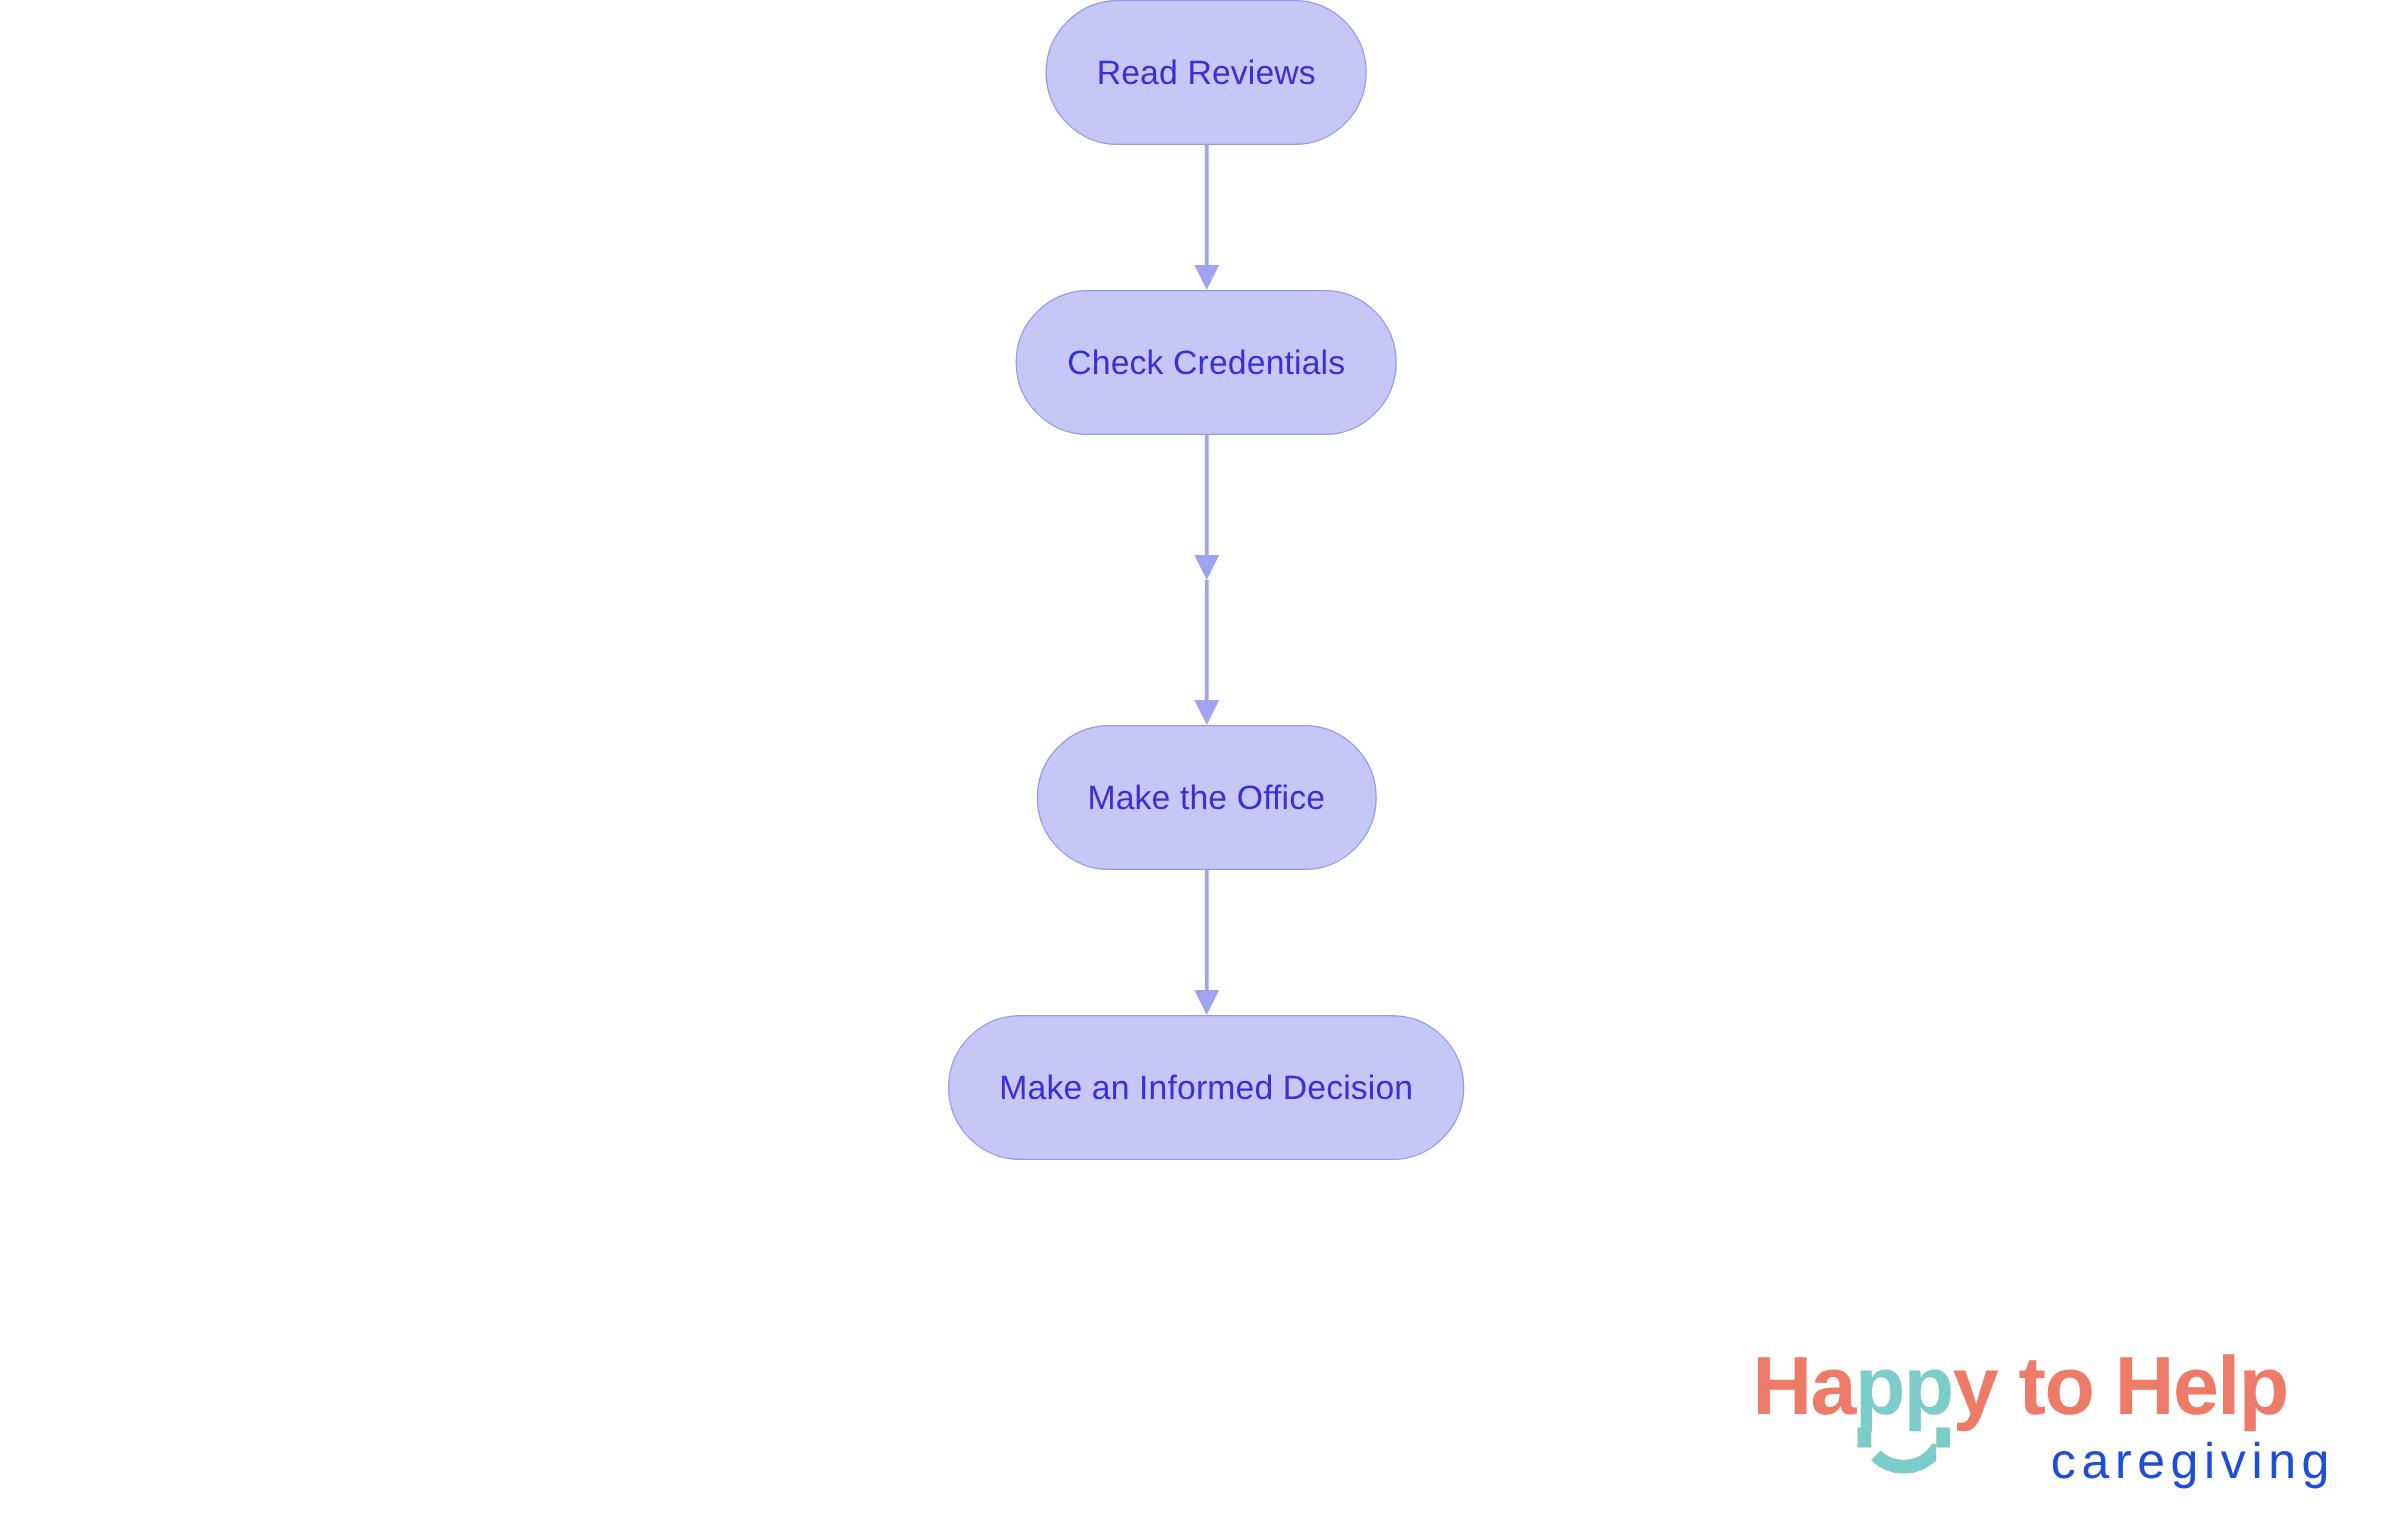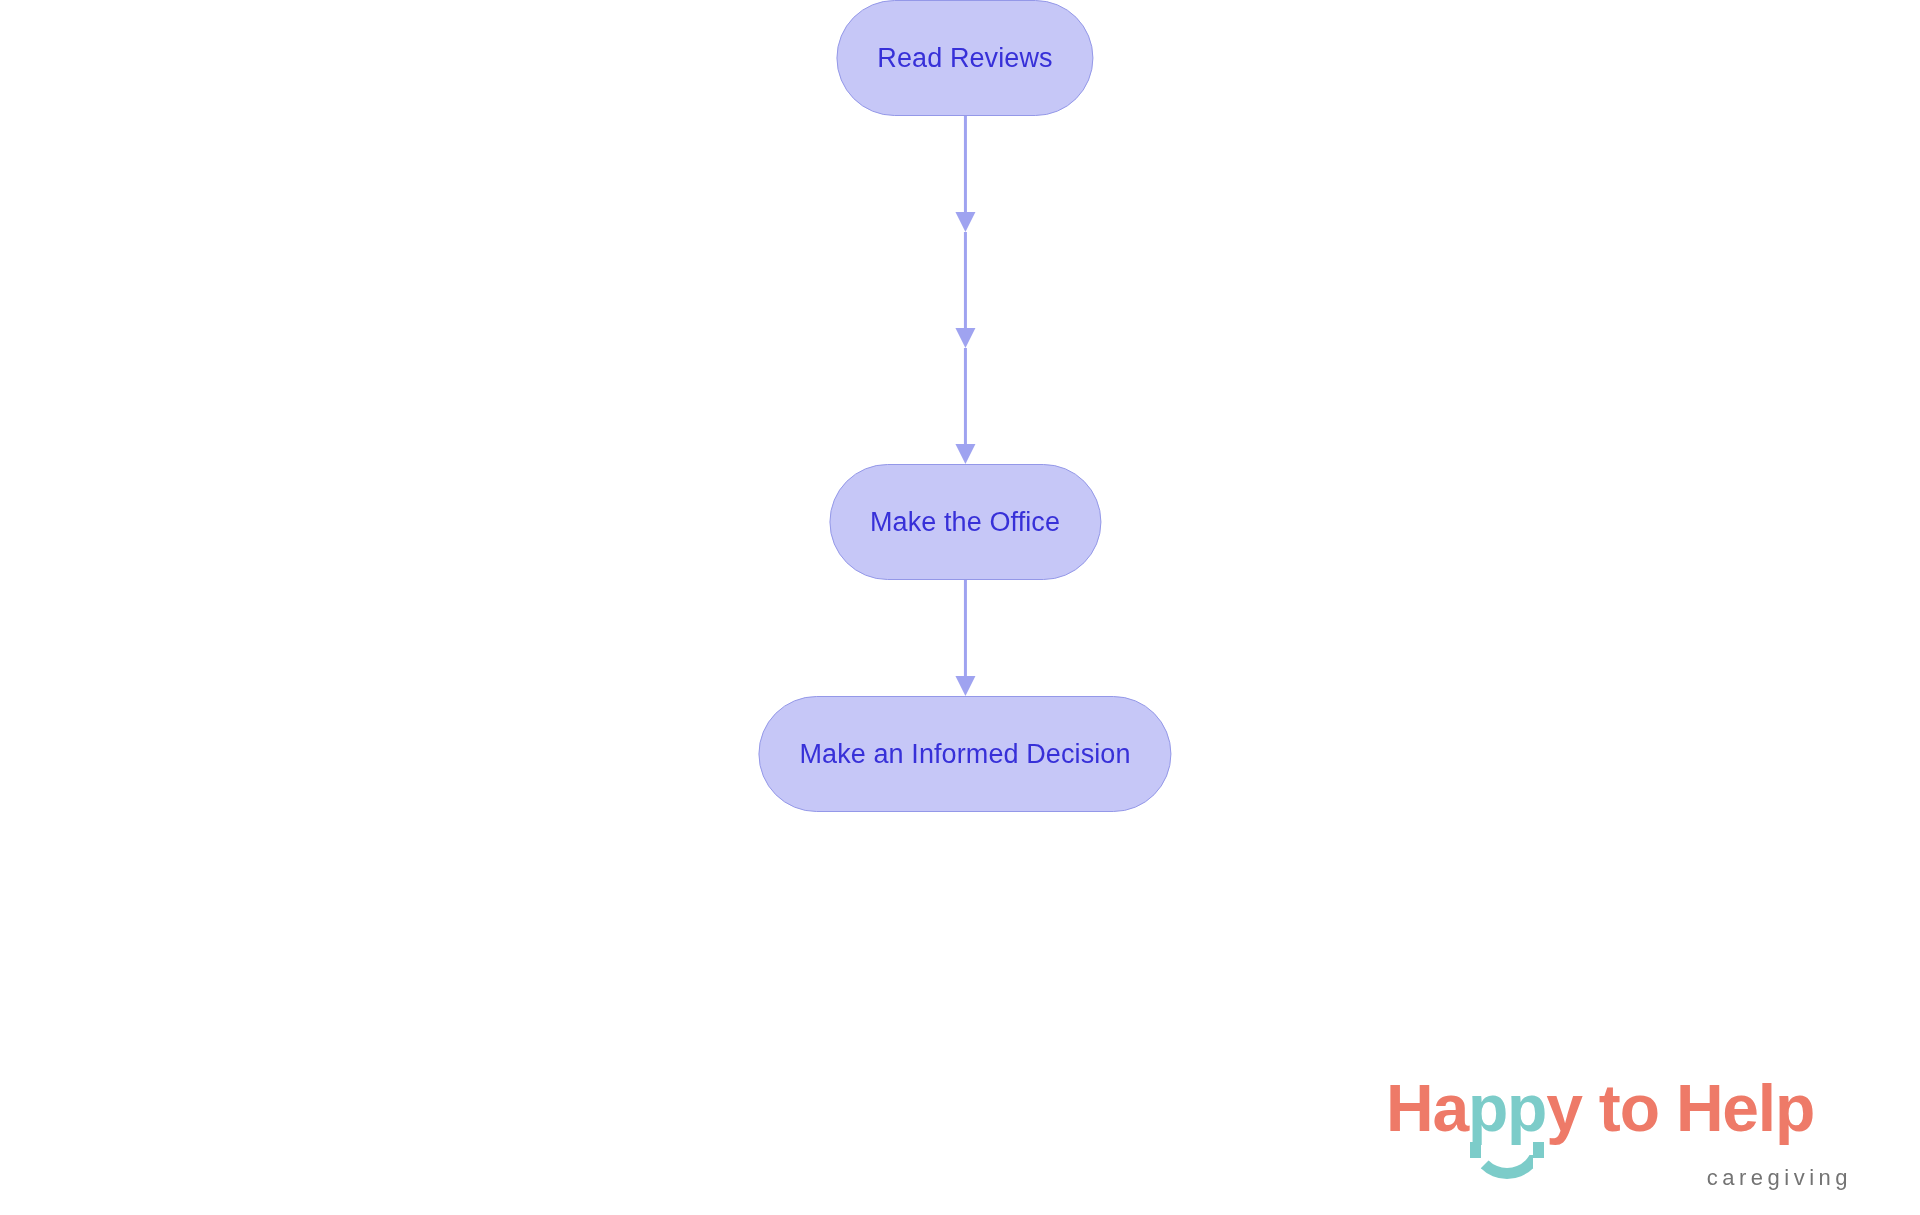--- a/index.html
+++ b/index.html
@@ -83,21 +83,21 @@
     width: 0;
     height: 0;
     border-left: 10px solid transparent;
     border-right: 10px solid transparent;
     border-top: 20px solid #9fa3f0;
   }
 
   
   #brand-logo {
     position: absolute;
-    right: 64px;
+    right: 48px;
     bottom: 22px;
     width: 470px;
     height: 118px;
   }
   .logo-wordmark {
     position: absolute;
     left: 0;
     top: 0;
     font-size: 66px;
     font-weight: 700;
@@ -132,43 +132,46 @@
     height: 16px;
     background: #7cccc9;
   }
   .logo-smile::before { left: -11px; }
   .logo-smile::after  { right: -11px; }
 
   .logo-tagline {
     position: absolute;
     right: 4px;
     bottom: 4px;
-    font-size: 22px;
+    font-size: 40px;
     font-weight: 400;
     letter-spacing: 4.5px;
-    color: #737373;
+    color: #1d4ed8;
     line-height: 1;
     white-space: nowrap;
   }
 </style>
 </head>
 <body>
 
 <div id="flowchart">
   <div class="flow-col">
 
     <div class="node">
       <span class="node-label">Read Reviews</span>
     </div>
 
     <div class="connector">
       <div class="conn-line"></div>
       <div class="conn-head"></div>
     </div>
 
+    <div class="node">
+      <span class="node-label">Check Credentials</span>
+    </div>
 
     <div class="connector">
       <div class="conn-line"></div>
       <div class="conn-head"></div>
     </div>
 
 
     <div class="connector">
       <div class="conn-line"></div>
       <div class="conn-head"></div>

